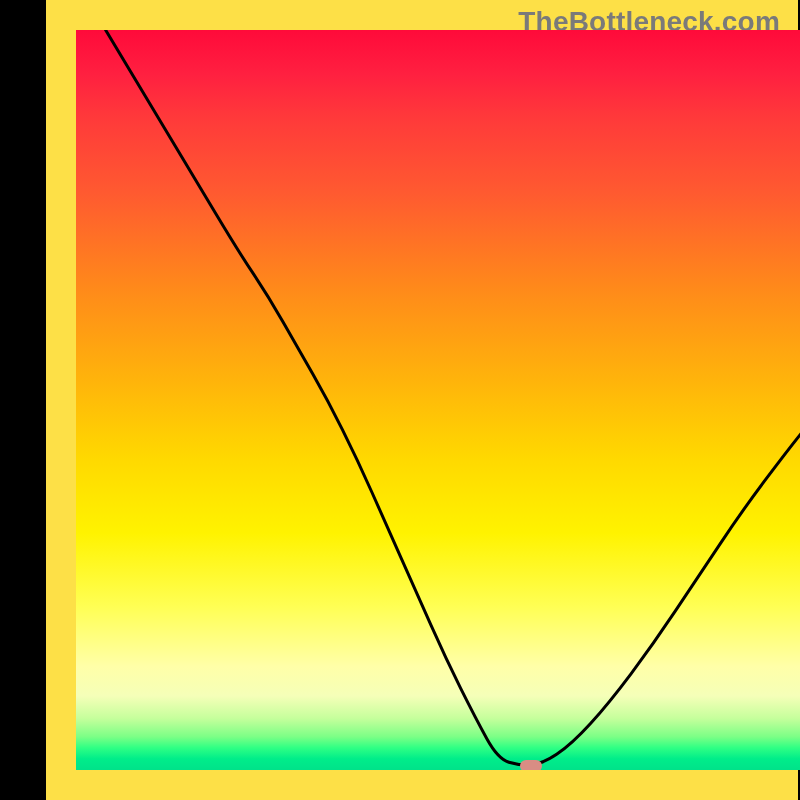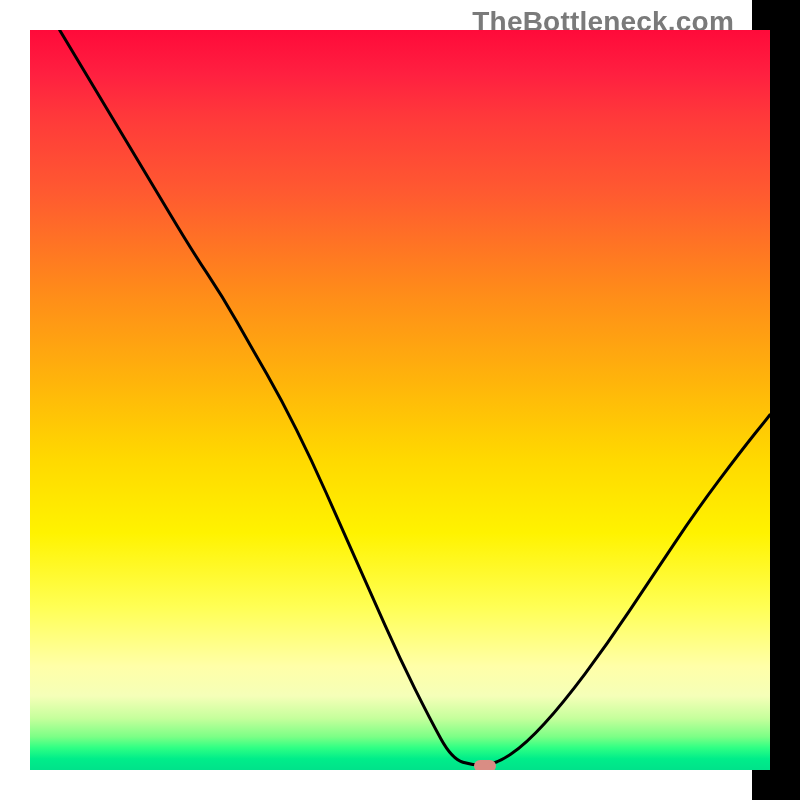--- a/index.html
+++ b/index.html
@@ -1,21 +1,22 @@
 <!DOCTYPE html>
 <html><head>
 <meta charset="utf-8">
 <style>
   * { margin: 0; padding: 0; box-sizing: border-box; }
   html, body { width: 800px; height: 800px; overflow: hidden; background: #000; }
   .frame {
     position: relative;
     width: 752px;
     height: 800px;
-    background: #ffffff;
+    background: #fde047;
+    margin-left: 46px;
   }
   .watermark {
     position: absolute;
     top: 6px;
     right: 18px;
     font-family: Arial, Helvetica, sans-serif;
     font-size: 28px;
     font-weight: 600;
     color: #7a7a7a;
     letter-spacing: 0.2px;

